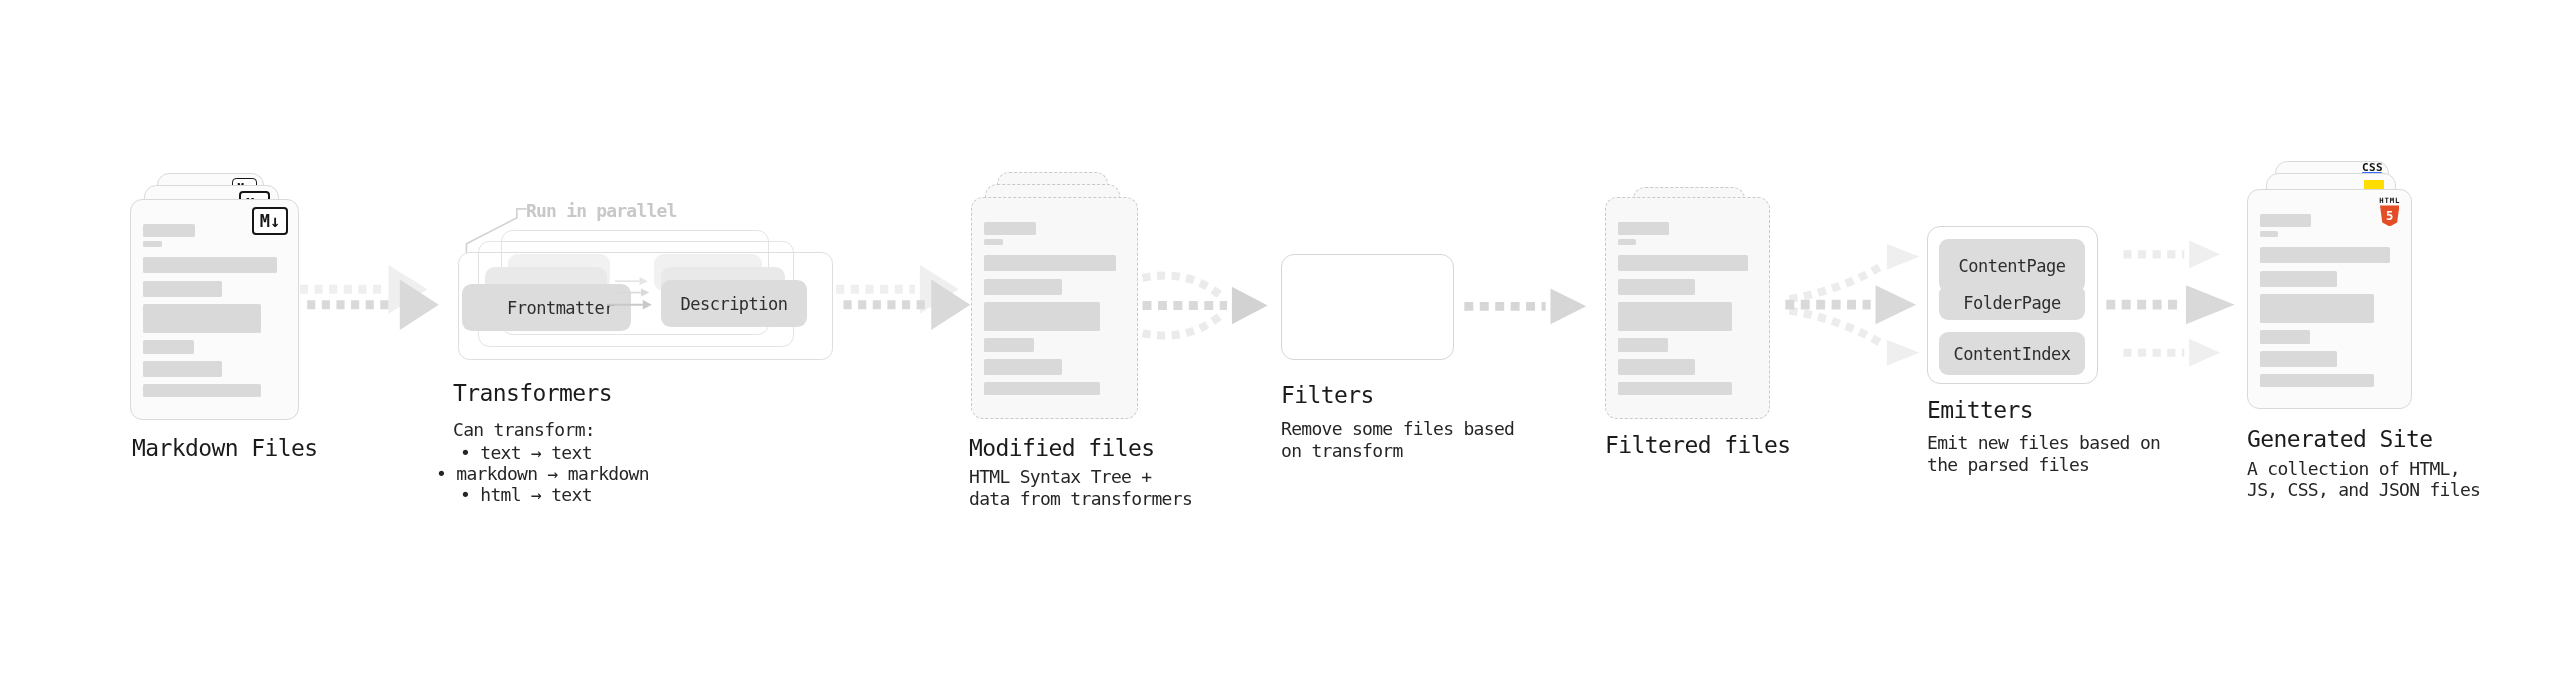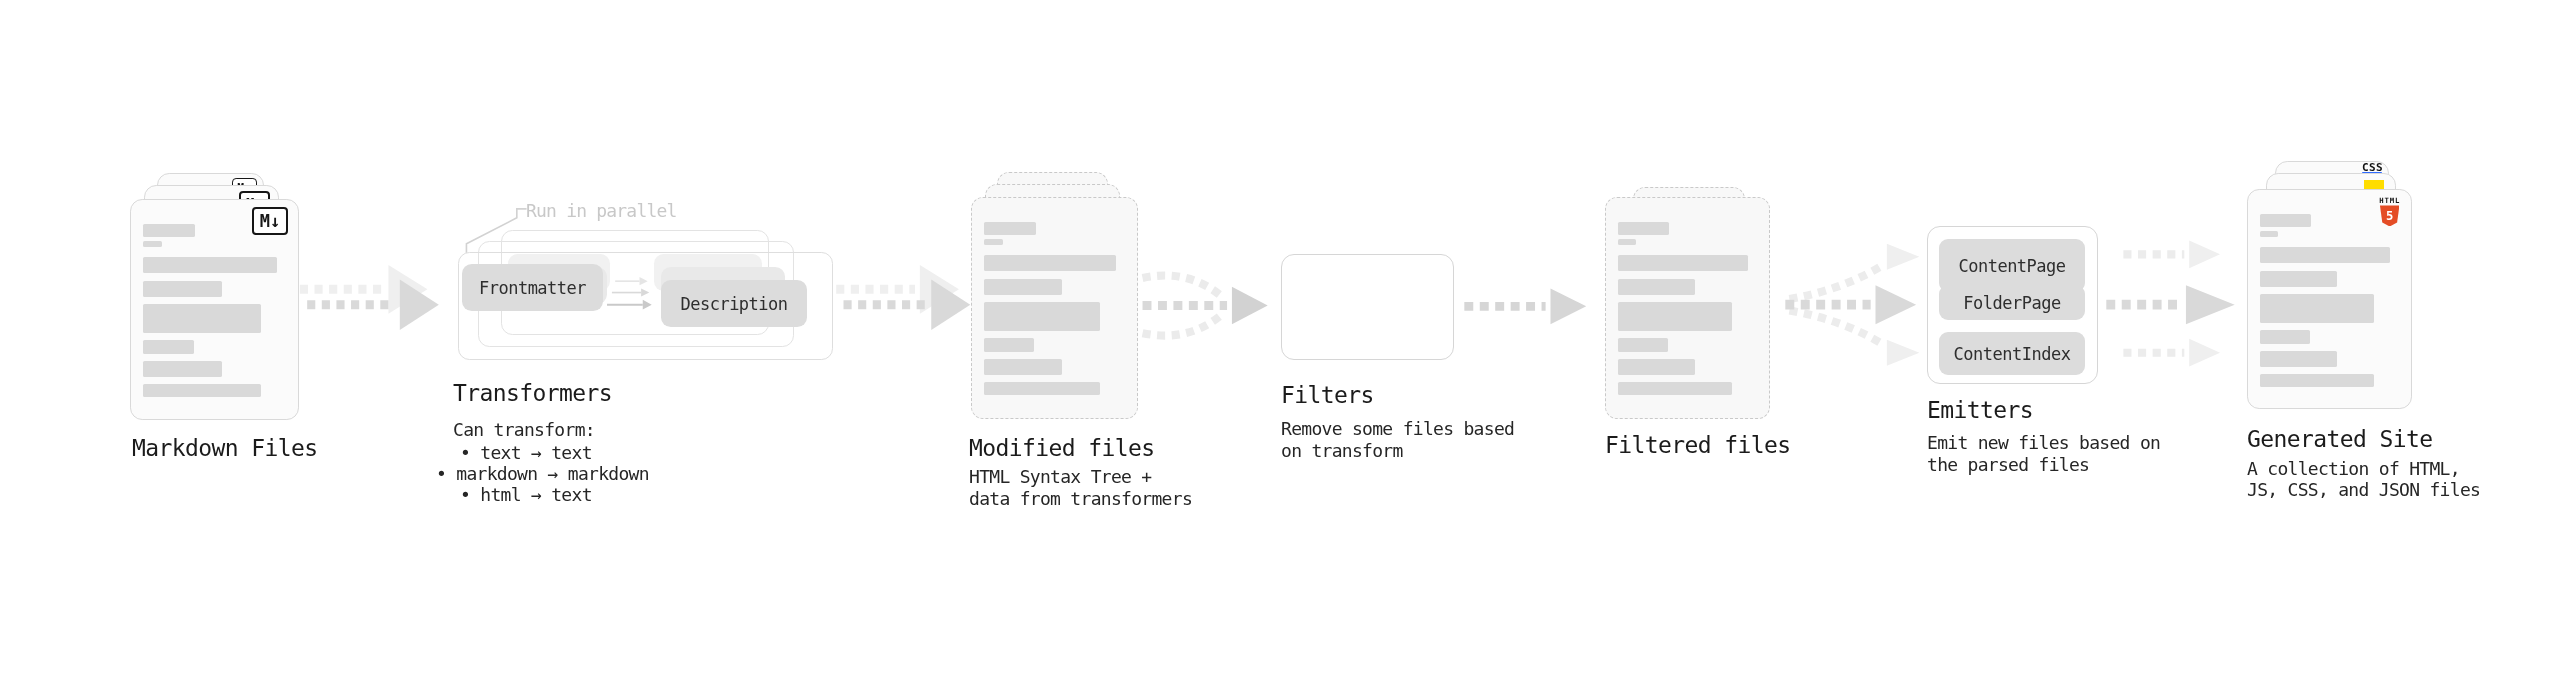--- a/index.html
+++ b/index.html
@@ -90,24 +90,24 @@
 
   <div>
     <div class="obox" style="left:501px;top:230px;width:268px;height:105px;"></div>
     <div class="obox" style="left:478px;top:241px;width:316px;height:106px;"></div>
     <div class="obox front" style="left:458px;top:252px;width:375px;height:108px;"></div>
 
     <div class="tbtn g2" style="left:508px;top:254px;width:102px;height:37px;"></div>
     <div class="tbtn g2" style="left:654px;top:254px;width:108px;height:37px;"></div>
     <div class="tbtn g1" style="left:485px;top:267px;width:122px;height:37px;"></div>
     <div class="tbtn g1" style="left:661px;top:267px;width:124px;height:37px;"></div>
-    <div class="tbtn" style="left:462px;top:264px;width:141px;height:47px;">Frontmatter</div>
+    <div class="tbtn" style="left:462px;top:284px;width:141px;height:47px;padding-left:28px;">Frontmatter</div>
     <div class="tbtn" style="left:661px;top:280px;width:146px;height:47px;">Description</div>
 
-    <div class="annot" style="left:526px;top:200px;">Run in parallel</div>
+    <div class="annot" style="left:526px;top:200px;font-weight:bold;">Run in parallel</div>
   </div>
   <div class="stage-label" style="left:453px;top:380px;">Transformers</div>
   <div class="desc" style="left:453px;top:419px;">Can transform:</div>
   <div class="desc" style="left:460px;top:442px;">• text → text</div>
   <div class="desc" style="left:436px;top:463px;">• markdown → markdown</div>
   <div class="desc" style="left:460px;top:484px;">• html → text</div>
 
   <div>
     <div class="card dashed" style="left:997px;top:172px;width:111px;height:195px;"></div>
     <div class="card dashed" style="left:985px;top:184px;width:135px;height:203px;"></div>

